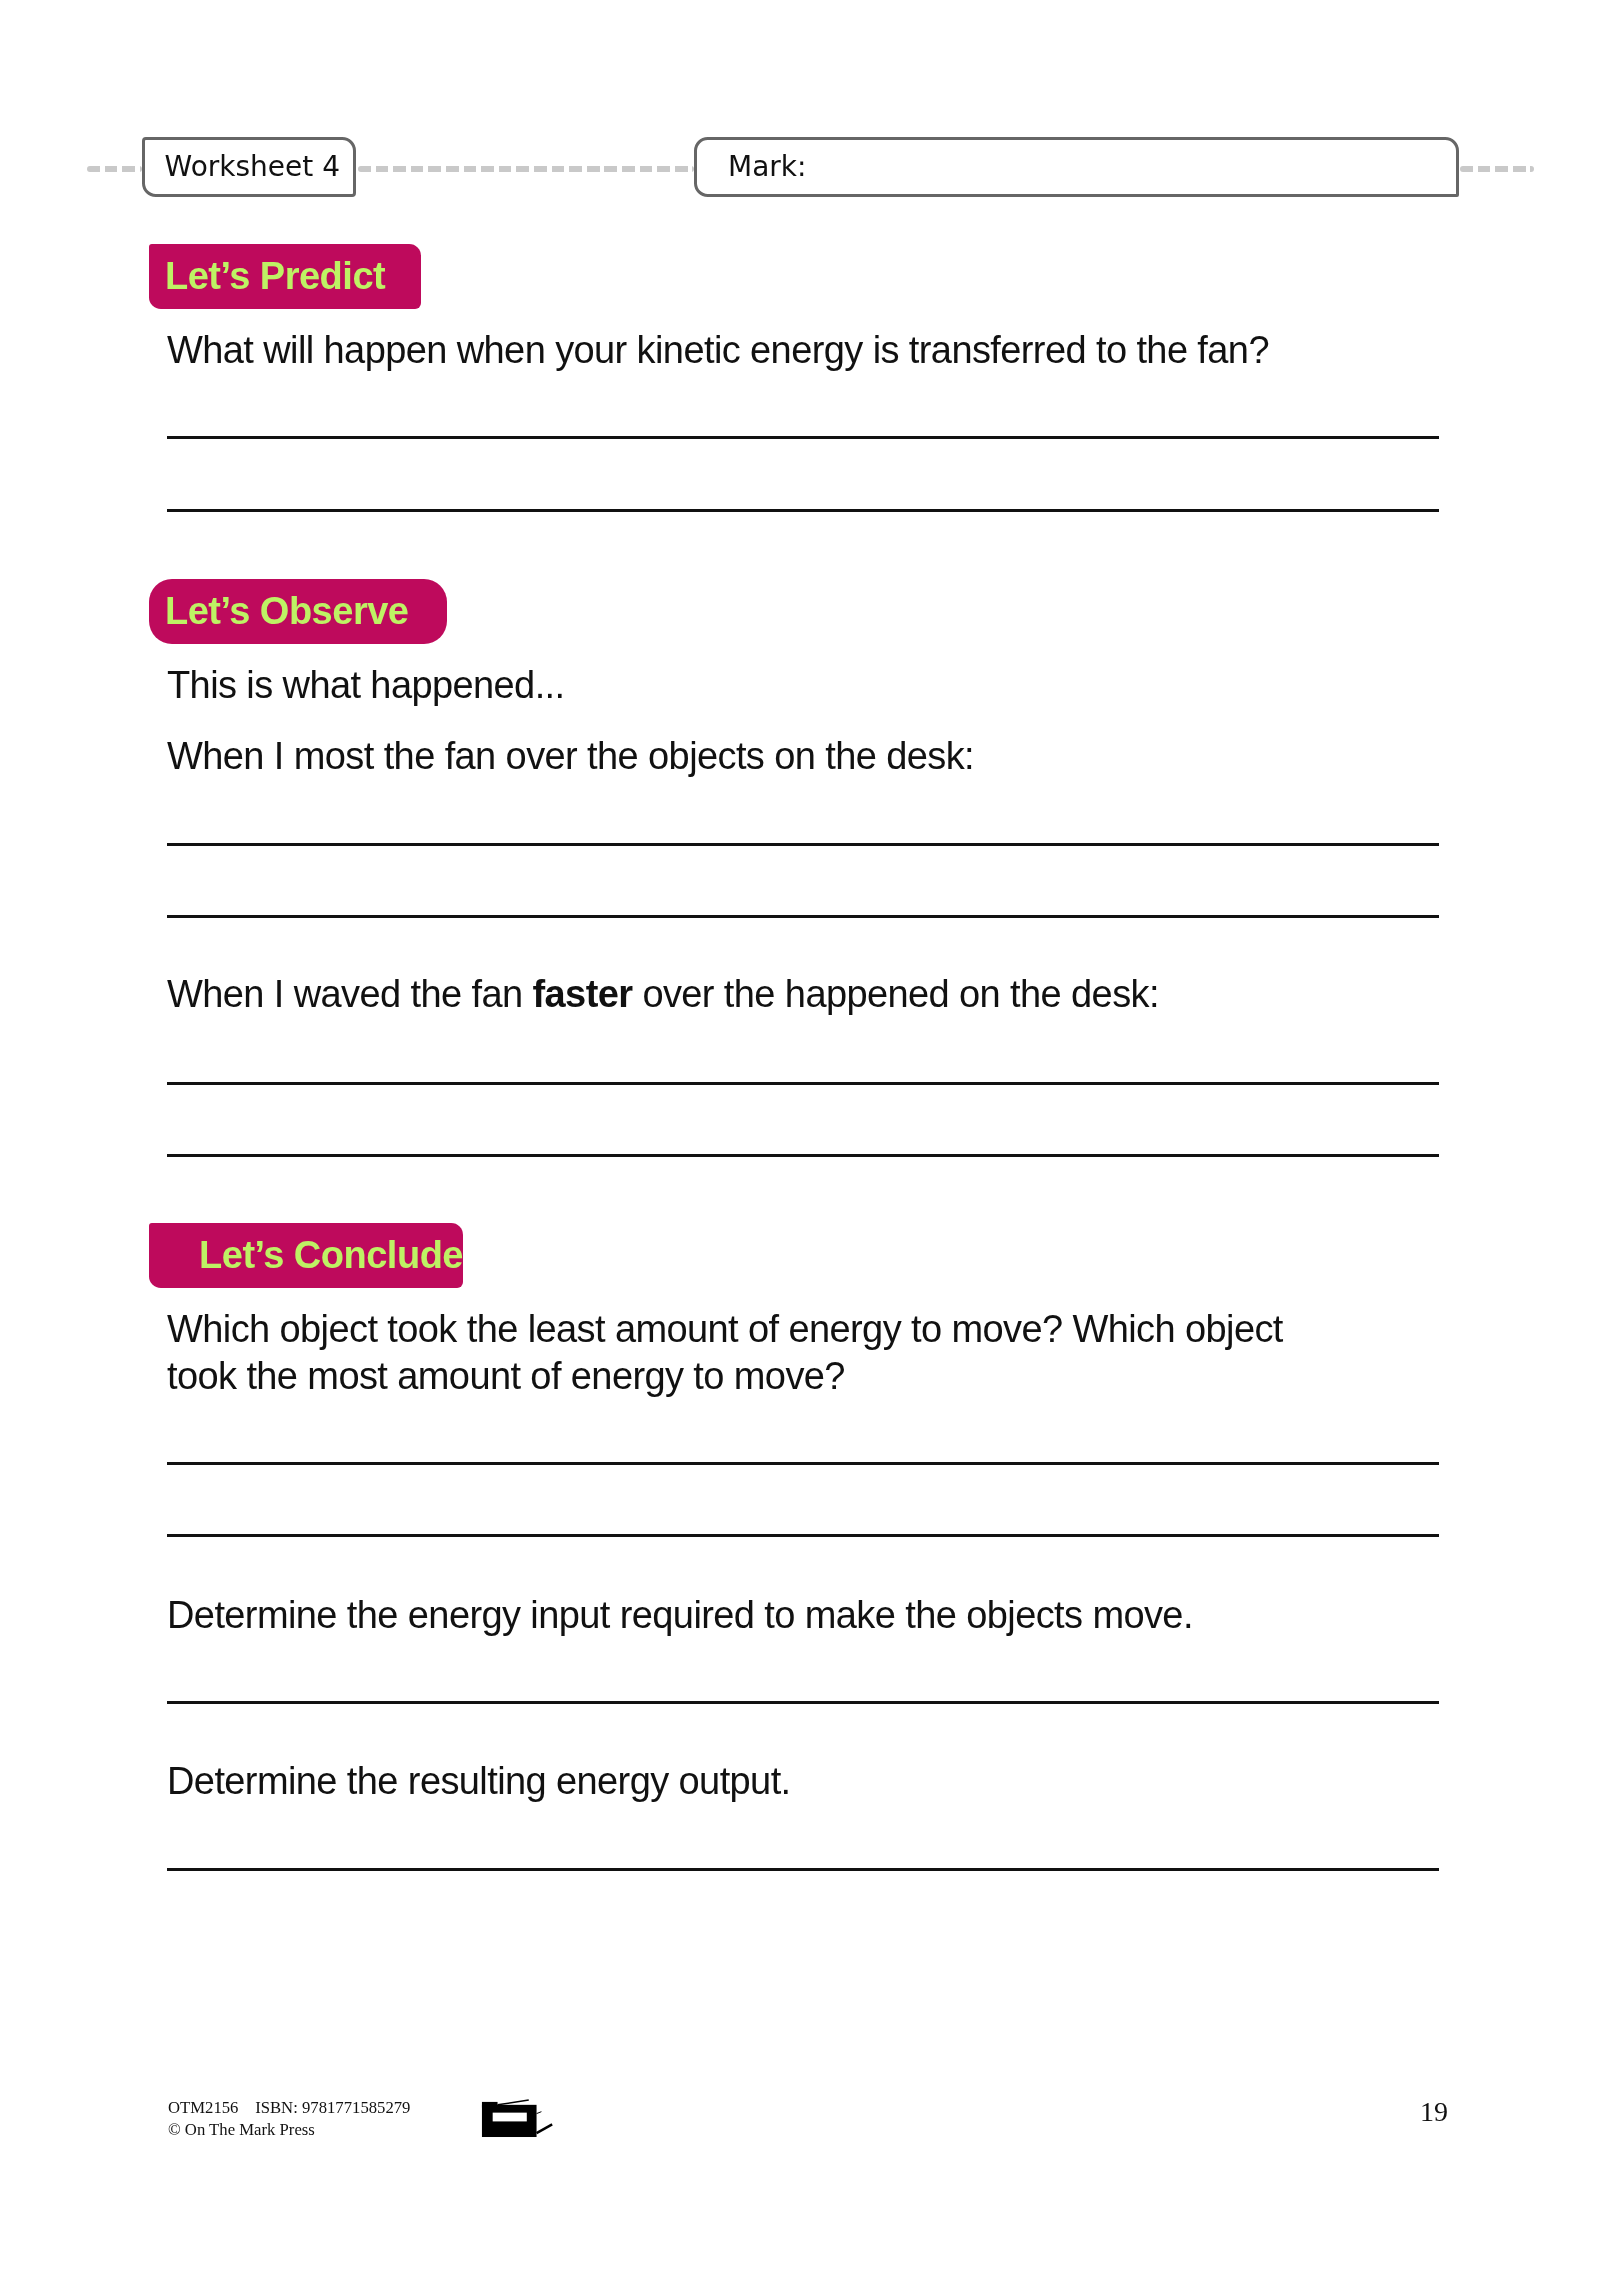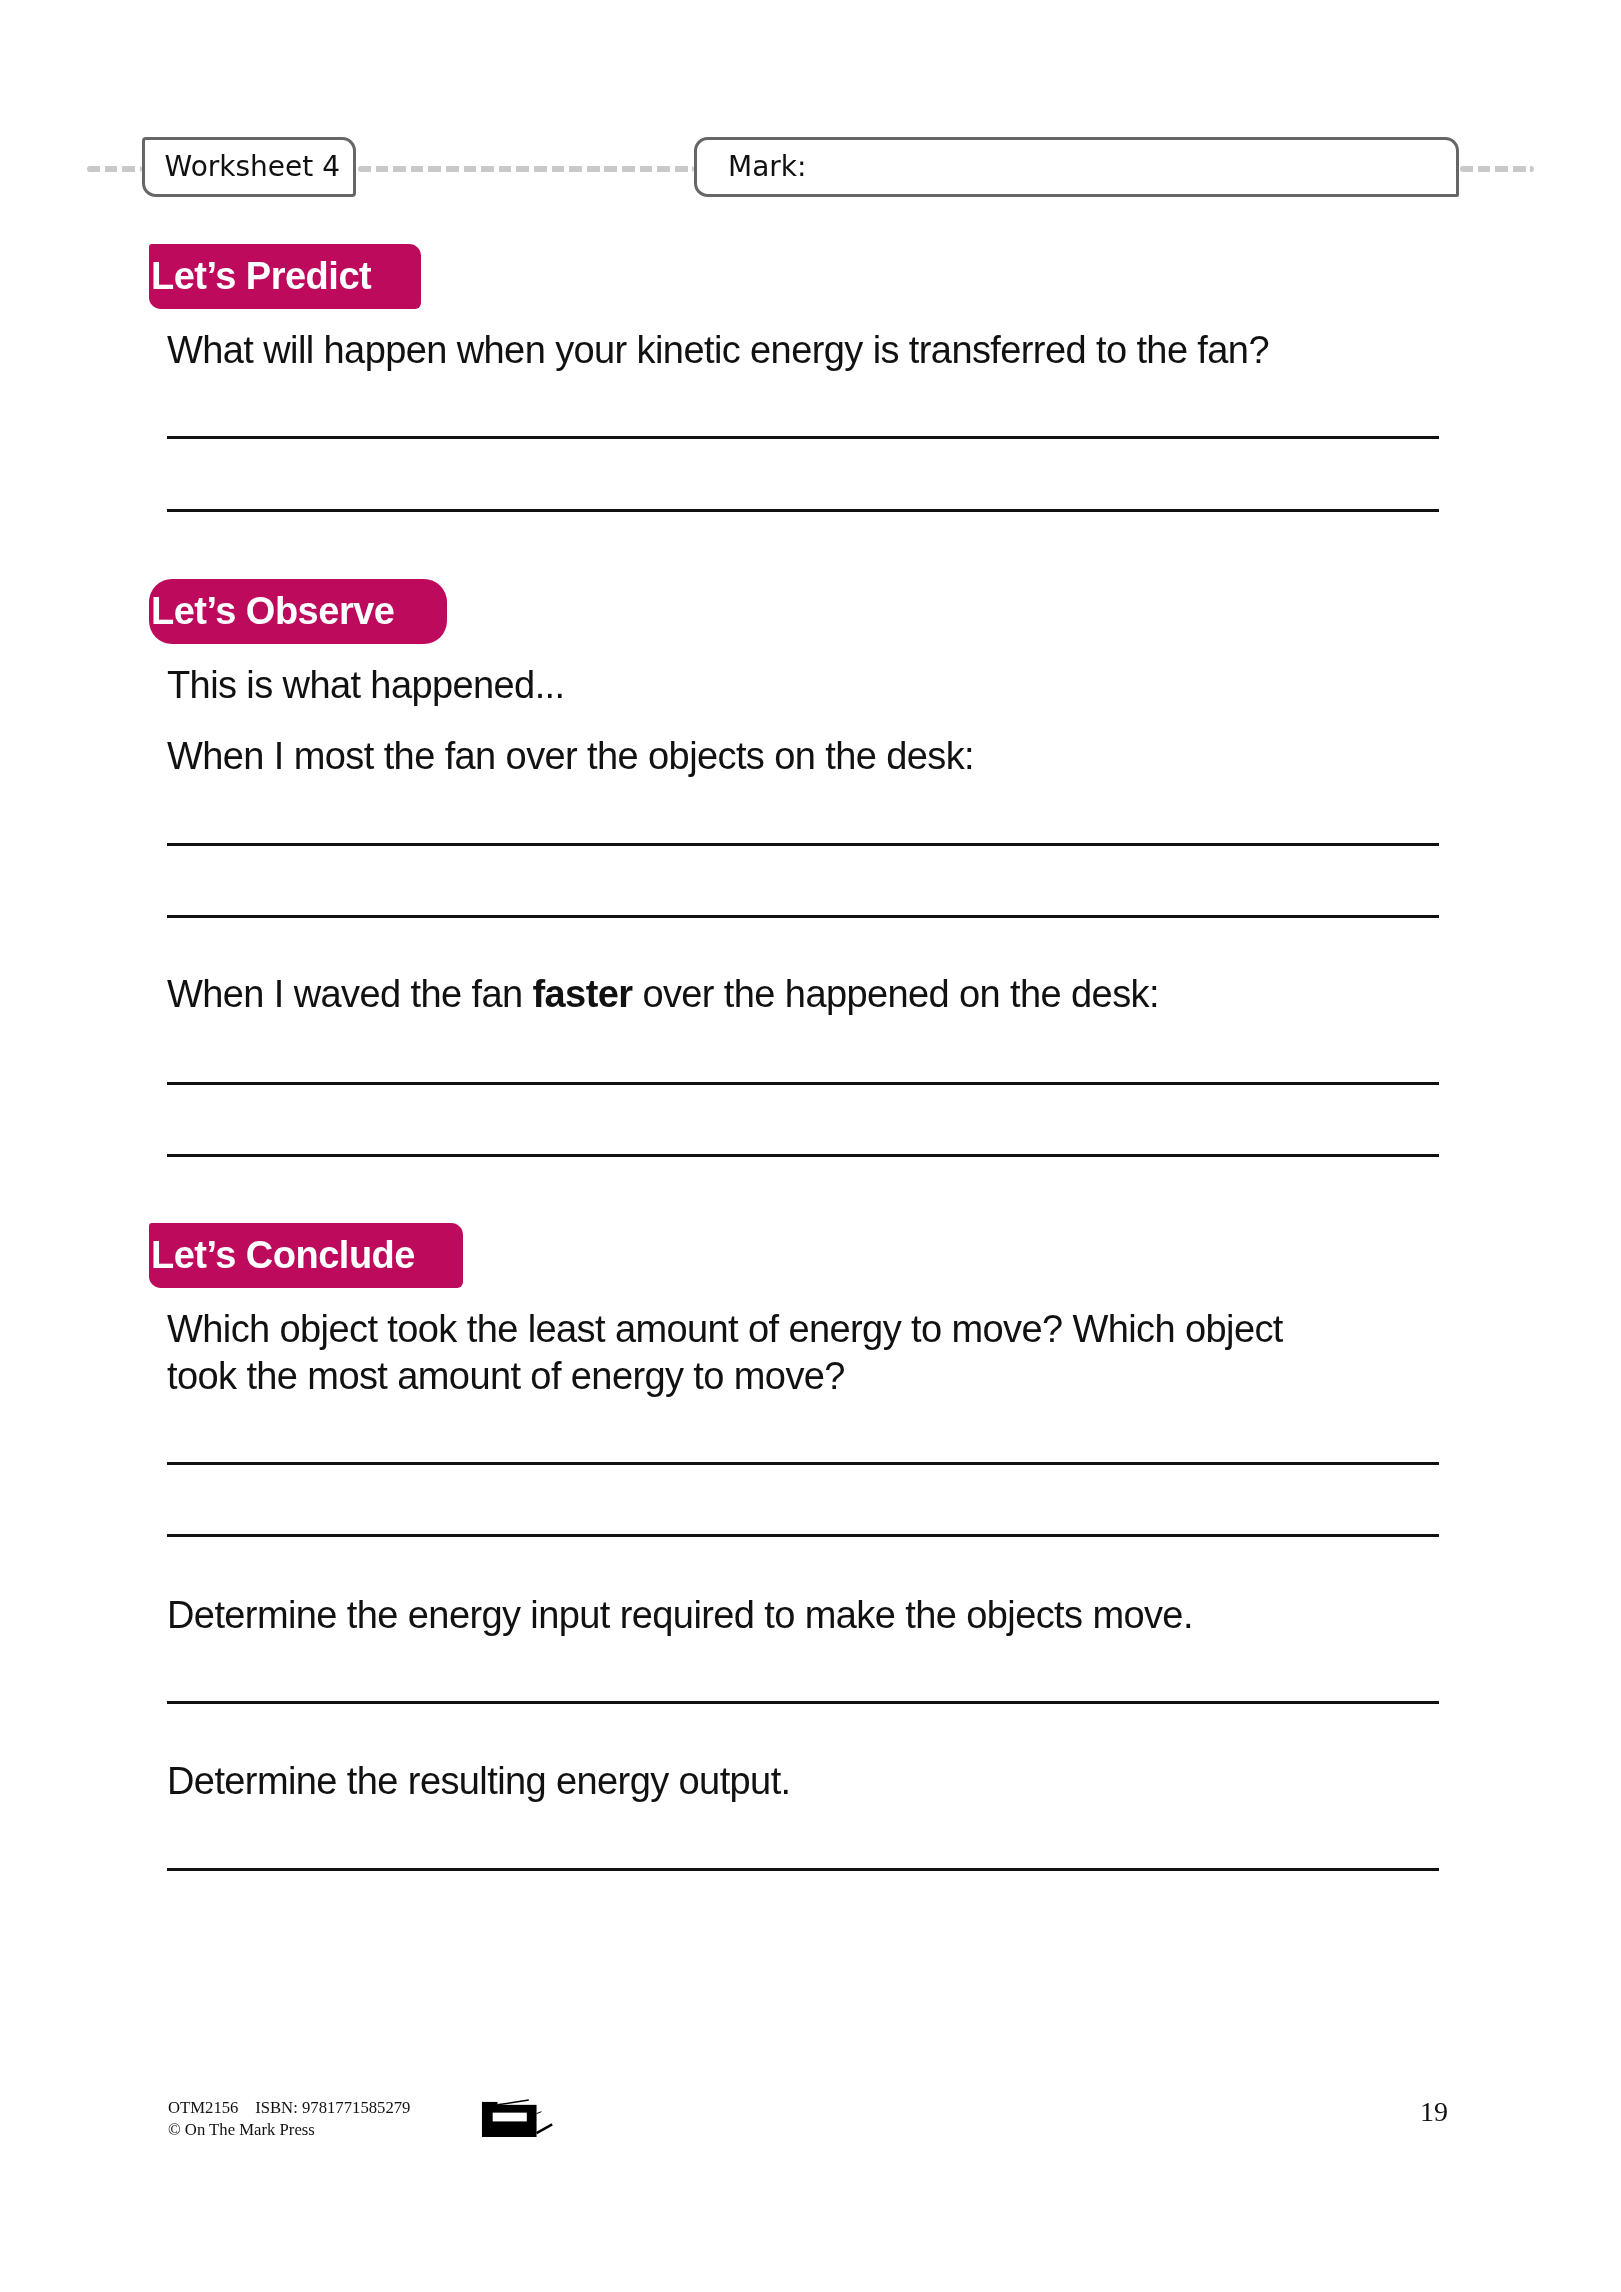--- a/index.html
+++ b/index.html
@@ -7,22 +7,22 @@
   .abs { position:absolute; }
   .dashline { position:absolute; height:5.9px; top:166px;
     background-image: repeating-linear-gradient(to right, #c9c9c9 0, #c9c9c9 12.7px, transparent 12.7px, transparent 17.6px);
     border-radius:2.9px; }
   .hdrbox { position:absolute; top:137px; height:54px; border:3.9px solid #666; background:#fff; box-sizing:content-box;
     font-family:"DejaVu Sans", sans-serif; font-size:28px; line-height:54px; color:#111; }
   .ws-box { left:142px; width:208px; border-radius:3.9px 13.7px 3.9px 13.7px; }
   .ws-box span { padding-left:19.6px;margin-top:10px; }
   .name-box { left:694px; width:759px; border-radius:13.7px 13.7px 2px 13.7px; }
   .name-box span { padding-left:31px; }
-  .badge { position:absolute; left:149px; height:65px; background:#BE0A5C; color:#ffffff; font-weight:bold;
-    font-size:38px; line-height:65px; padding-left:2px; box-sizing:border-box; letter-spacing:-0.5px;
+  .badge { position:absolute; left:149px; height:65px; background:#BE0A5C; color:#bef264; font-weight:bold;
+    font-size:38px; line-height:65px; padding-left:16px; box-sizing:border-box; letter-spacing:-0.5px;
     border-radius:2.9px 11.8px 5.9px 11.8px; }
   .q { position:absolute; left:167px; font-size:38px; line-height:47px; letter-spacing:-0.6px; color:#111; white-space:nowrap; }
   .q b { font-weight:bold; }
   .rule { position:absolute; left:167px; width:1272px; height:2.9px; background:#111; }
   .footer { position:absolute; left:168px; font-family:"Liberation Serif", serif; font-size:16.7px; color:#111; line-height:22.5px; white-space:pre; }
   .pagenum { position:absolute; left:1420px; top:2096px; font-family:"Liberation Serif", serif; font-size:28px; color:#111; }
 </style>
 </head>
 <body>
 
@@ -49,21 +49,21 @@
 </div>
 <div class="q" style="top:662px;">This is what happened...</div>
 <div class="q" style="top:733px;">When I most the fan over the objects on the desk:</div>
 <div class="rule" style="top:843px;"></div>
 <div class="rule" style="top:915px;"></div>
 
 <div class="q" style="top:971px;"><span style="white-space:pre;">When I waved the fan </span><b>faster</b><span style="white-space:pre;"> over the happened on the desk:</span></div>
 <div class="rule" style="top:1082px;"></div>
 <div class="rule" style="top:1154px;"></div>
 
-<div class="badge" style="top:1223px; width:314px;">
+<div class="badge" style="top:1223px; width:314px;text-align:right;">
   <span>Let’s Conclude</span>
 </div>
 <div class="q" style="top:1306px;">Which object took the least amount of energy to move? Which object</div>
 <div class="q" style="top:1353px;">took the most amount of energy to move?</div>
 <div class="rule" style="top:1462px;"></div>
 <div class="rule" style="top:1534px;"></div>
 
 <div class="q" style="top:1592px;">Determine the energy input required to make the objects move.</div>
 <div class="rule" style="top:1701px;"></div>
 

